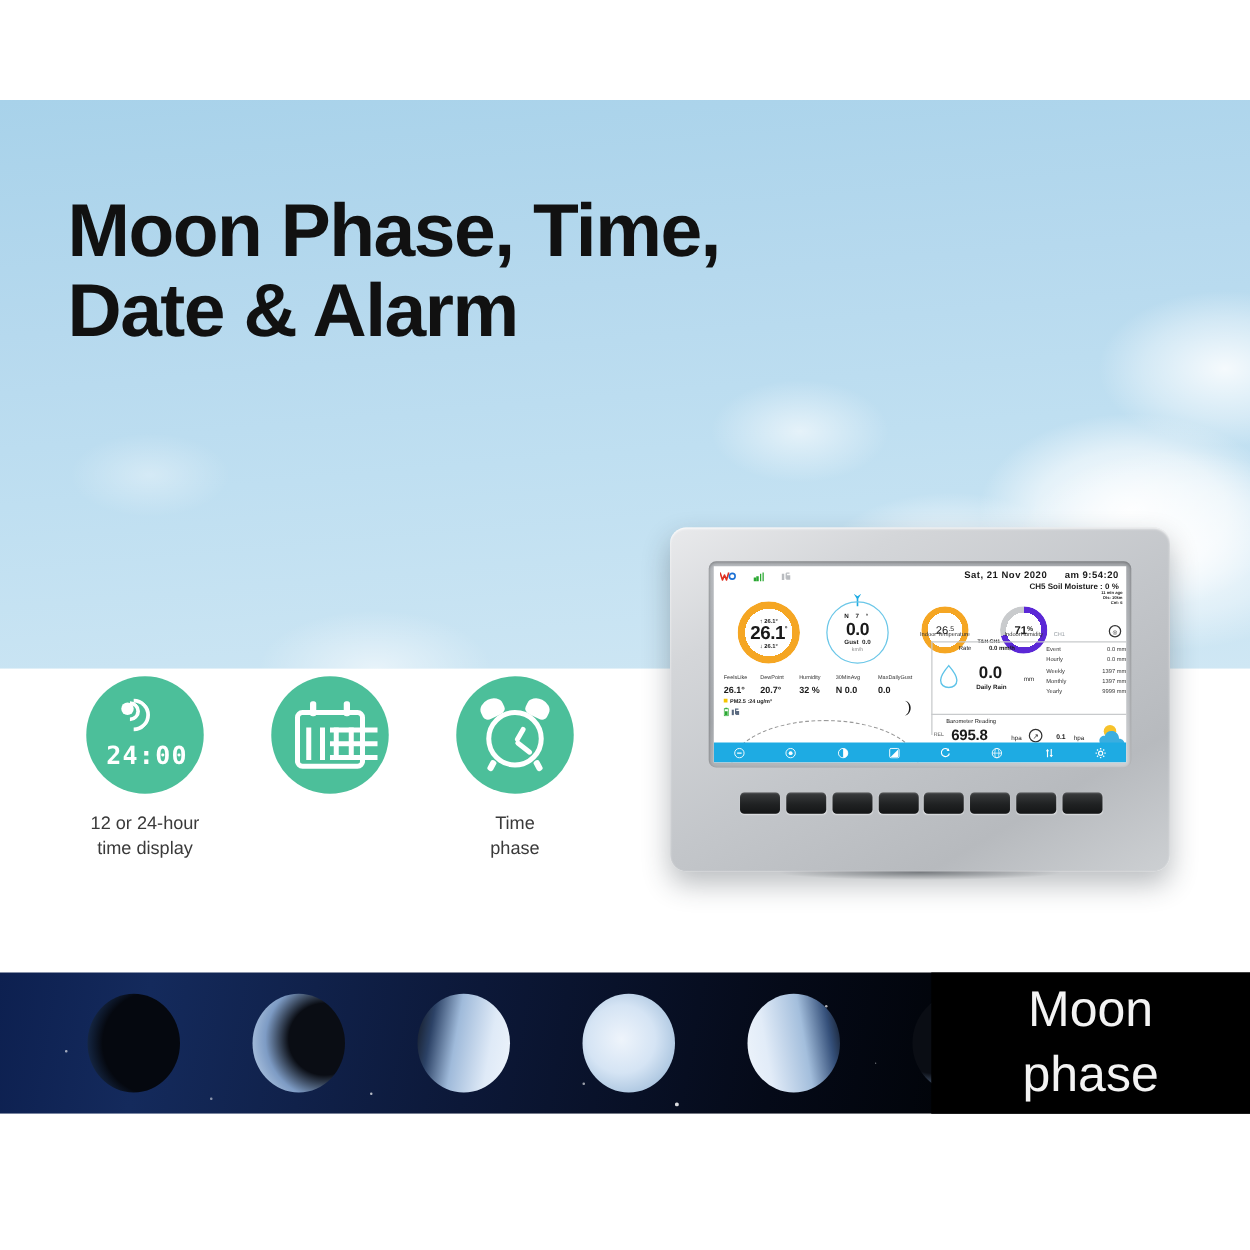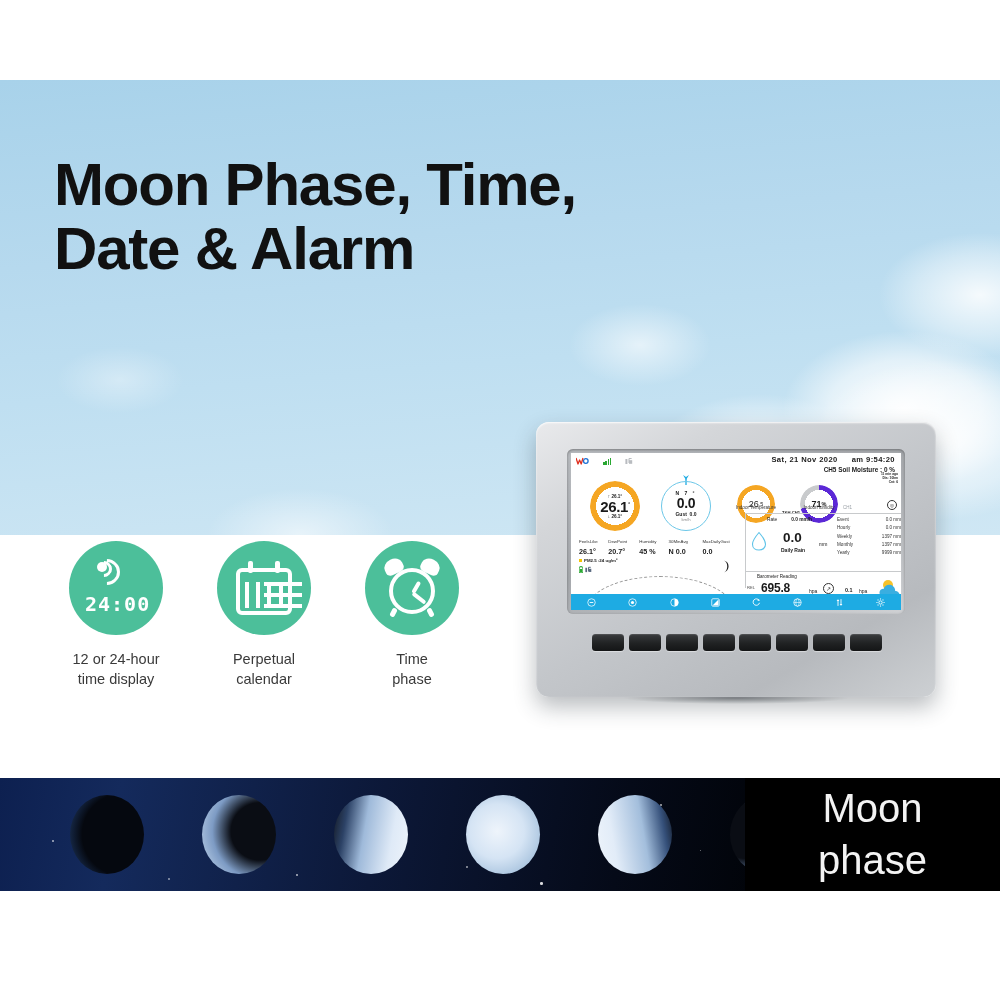--- a/index.html
+++ b/index.html
@@ -275,22 +275,20 @@
             <i class="gl gv" style="left:0"></i>
               <i class="gl gv" style="left:11px"></i>
             <i class="gl gv" style="left:22px"></i>
               <i class="gl gv" style="left:34px"></i>
             <i class="gl gh" style="top:0"></i>
               <i class="gl gh" style="top:11px"></i>
               <i class="gl gh" style="top:22px"></i>
           </span>
         </div>
       </div>
-      <div class="feat-label">Perpetual
-calendar</div>
     </div>
 
     <div class="feat feat-3">
       <div class="circle" style="background:#4CBF9A">
         <div class="icalarm">
           <span class="bell b1"></span>
           <span class="bell b2"></span>
           <span class="face"></span>
           <span class="hand h1"></span>
           <span class="hand h2"></span>
@@ -380,21 +378,21 @@
             <div class="sv-head">
               <span class="sv-c1">FeelsLike</span>
               <span class="sv-c2">DewPoint</span>
               <span class="sv-c3">Humidity</span>
               <span class="sv-c4">30MinAvg</span>
               <span class="sv-c5">MaxDailyGust</span>
             </div>
             <div class="sv-val">
               <span class="sv-c1">26.1°</span>
               <span class="sv-c2">20.7°</span>
-              <span class="sv-c3">45 %</span>
+              <span class="sv-c3">32 %</span>
               <span class="sv-c4">N   0.0</span>
               <span class="sv-c5">0.0</span>
             </div>
           </div>
           <div class="pm25"><span class="sq"></span><span>PM2.5 :24 ug/m³</span></div>
           <div class="batrow">
             <svg width="4" height="7" viewBox="0 0 4 7">
               <rect x="0.3" y="1" width="3.4" height="5.7" fill="none" stroke="#2aa832" stroke-width=".7"></rect>
               <rect x="1.2" y="0" width="1.6" height="1" fill="#2aa832"></rect>
               <rect x="0.9" y="3" width="2.2" height="3.2" fill="#2aa832"></rect>

